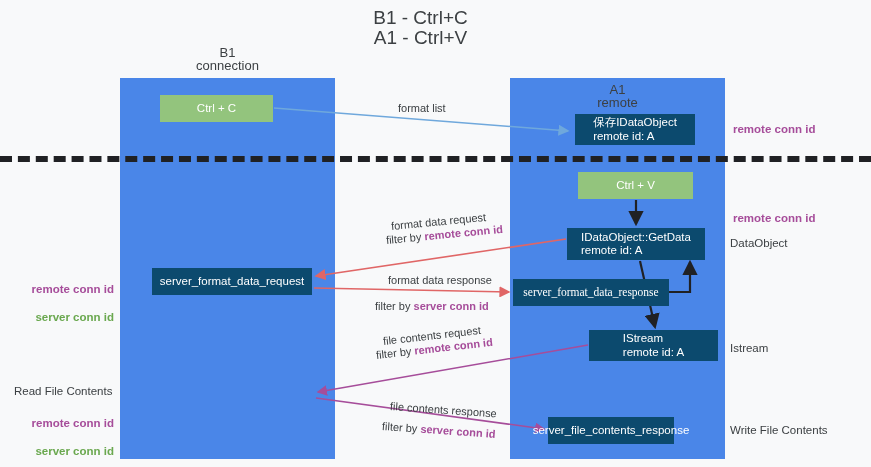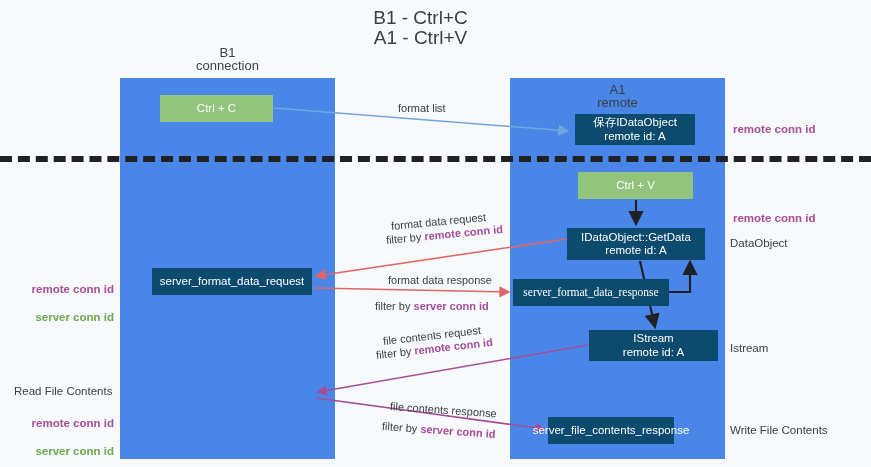--- a/index.html
+++ b/index.html
@@ -51,21 +51,21 @@
   #dashed-sep {
     left: 0; top: 156px; width: 871px; height: 0;
     border-top: 6px dashed #202124;
   }
 
   
   .node {
     display: flex;
     align-items: center;
     justify-content: center;
-    text-align: center;
+    text-align: left;
     color: #ffffff;
     font-size: 11.5px;
     line-height: 13.5px;
     white-space: pre-line;
     box-sizing: border-box;
     padding: 2px 0;
   }
   .node.green  { background: #93c47d; }
   .node.orange { background: #0c4a6e; }
 

